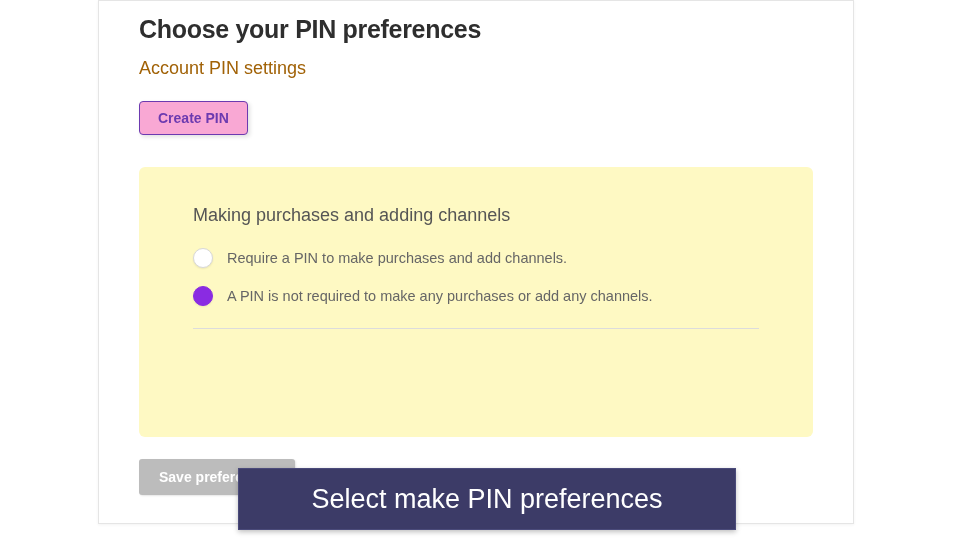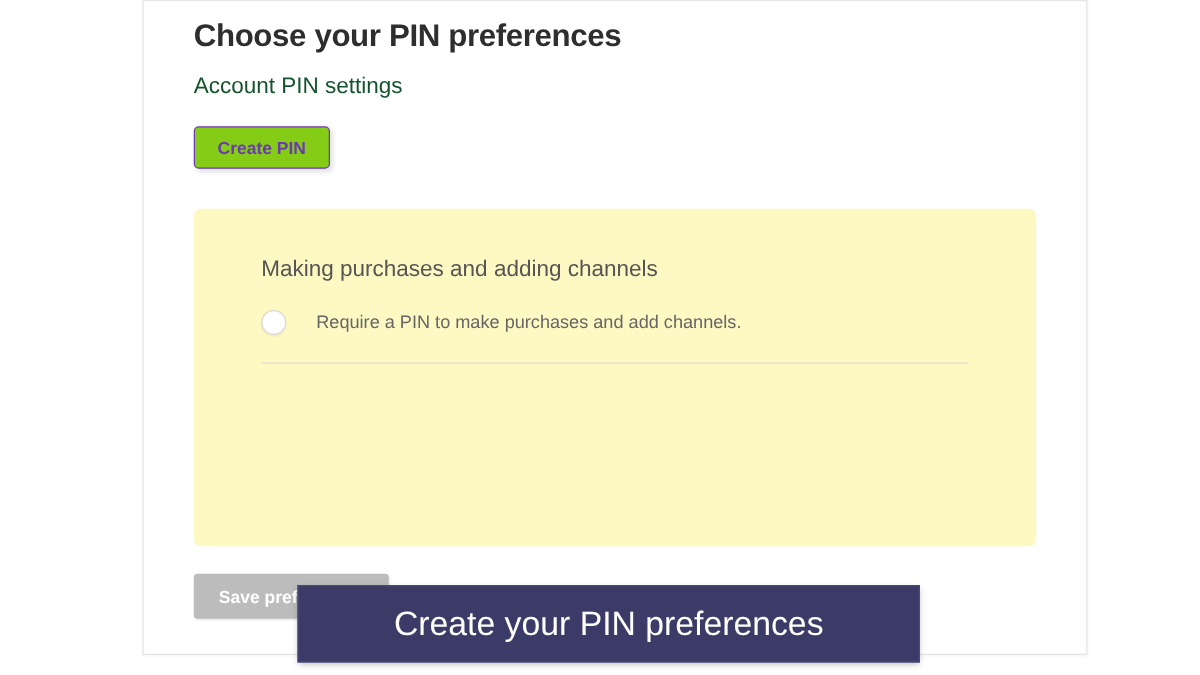--- a/index.html
+++ b/index.html
@@ -9,48 +9,48 @@
     }
     body {
       width: 960px;
       height: 540px;
       background: #ffffff;
       font-family: -apple-system, BlinkMacSystemFont, "Segoe UI", Arial, sans-serif;
       position: relative;
     }
     .card {
       position: absolute;
-      left: 114px;
+      left: 98px;
       top: 0;
       width: 756px;
       height: 524px;
       background: #ffffff;
       border: 1px solid #e5e5e5;
       box-shadow: 0 1px 3px rgba(0,0,0,0.05);
       padding: 14px 40px 0 40px;
     }
     .page-title {
       font-size: 25px;
       font-weight: 800;
       color: #2e2e2e;
       letter-spacing: -0.3px;
       margin-bottom: 14px;
     }
     .subtitle {
       font-size: 18px;
-      color: #14532d;
+      color: #a16207;
       font-weight: 400;
       margin-bottom: 22px;
     }
     .create-pin-btn {
       display: inline-block;
       padding: 8px 18px;
       border: 1.5px solid #6c3ab0;
       border-radius: 4px;
-      background: #84cc16;
+      background: #f9a8d4;
       color: #6c3ab0;
       font-size: 14px;
       font-weight: 600;
       cursor: pointer;
       box-shadow: 2px 2px 4px rgba(0,0,0,0.12);
     }
     .panel {
       margin-top: 32px;
       background: #fef9c3;
       border-radius: 6px;
@@ -59,21 +59,21 @@
     }
     .panel-heading {
       font-size: 18px;
       color: #555;
       font-weight: 400;
       margin-bottom: 22px;
     }
     .radio-row {
       display: flex;
       align-items: center;
-      gap: 24px;
+      gap: 14px;
       margin-bottom: 18px;
       cursor: pointer;
     }
     .radio-circle {
       width: 20px;
       height: 20px;
       border-radius: 50%;
       background: #fff;
       border: 1px solid #d8d8d8;
       box-shadow: 0 1px 2px rgba(0,0,0,0.08);
@@ -133,22 +133,26 @@
 
   <div class="panel">
     <div class="panel-heading">Making purchases and adding channels</div>
 
     <div class="radio-row">
       <span class="radio-circle"></span>
       <span class="radio-label">Require a PIN to make purchases and add channels.</span>
     </div>
 
 
+    <div class="radio-row">
+      <span class="radio-circle selected"></span>
+      <span class="radio-label">A PIN is not required to make any purchases or add any channels.</span>
+    </div>
 
     <hr class="divider">
   </div>
 
   <button class="save-btn">Save preferences</button>
 </div>
 
 <div class="callout">
-  <span>Create your PIN preferences</span>
+  <span>Select make PIN preferences</span>
 </div>
 
 </body></html>

